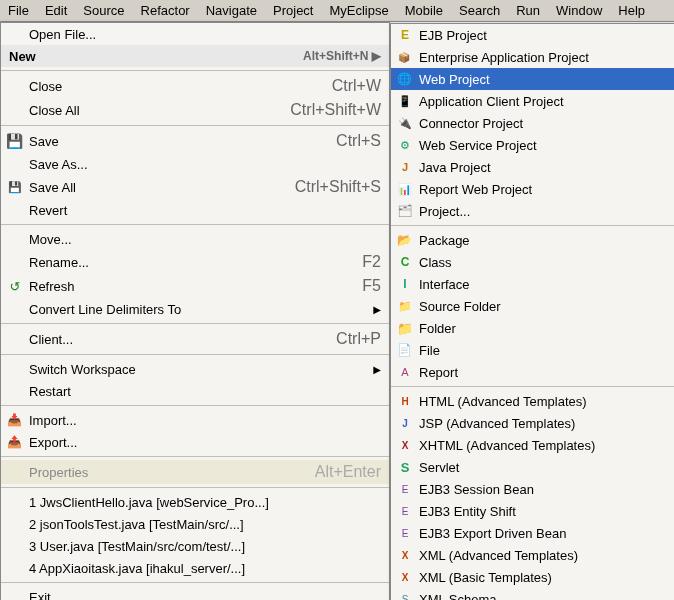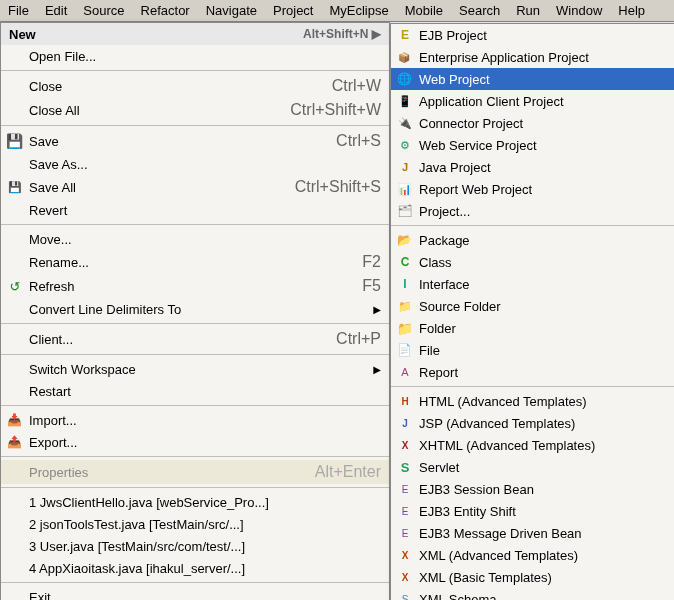--- a/index.html
+++ b/index.html
@@ -164,29 +164,29 @@
   <div class="menubar-item">MyEclipse</div>
   <div class="menubar-item">Mobile</div>
   <div class="menubar-item">Search</div>
   <div class="menubar-item">Run</div>
   <div class="menubar-item">Window</div>
   <div class="menubar-item">Help</div>
 </div>
 
 <div class="file-menu">
 
+  <div class="menu-item">
+    <span>Open File...</span>
+  </div>
+
   <div class="menu-item menu-item-new" style="font-weight:bold; padding:3px 8px 3px 8px;">
     <span>New</span>
     <span class="shortcut">Alt+Shift+N ▶</span>
   </div>
 
-  <div class="menu-item">
-    <span>Open File...</span>
-  </div>
-
   <div class="menu-separator"></div>
 
   <div class="menu-item">
     <span>Close</span>
     <span class="shortcut">Ctrl+W</span>
   </div>
   <div class="menu-item">
     <span>Close All</span>
     <span class="shortcut">Ctrl+Shift+W</span>
   </div>
@@ -376,21 +376,21 @@
     <div class="submenu-item">
       <span class="item-icon icon-ejb3">E</span>
       <span>EJB3 Session Bean</span>
     </div>
     <div class="submenu-item">
       <span class="item-icon icon-ejb3">E</span>
       <span>EJB3 Entity Shift</span>
     </div>
     <div class="submenu-item">
       <span class="item-icon icon-ejb3">E</span>
-      <span>EJB3 Message Driven Bean</span>
+      <span>EJB3 Export Driven Bean</span>
     </div>
     <div class="submenu-item">
       <span class="item-icon icon-xml">X</span>
       <span>XML (Advanced Templates)</span>
     </div>
     <div class="submenu-item">
       <span class="item-icon icon-xml">X</span>
       <span>XML (Basic Templates)</span>
     </div>
     <div class="submenu-item">

